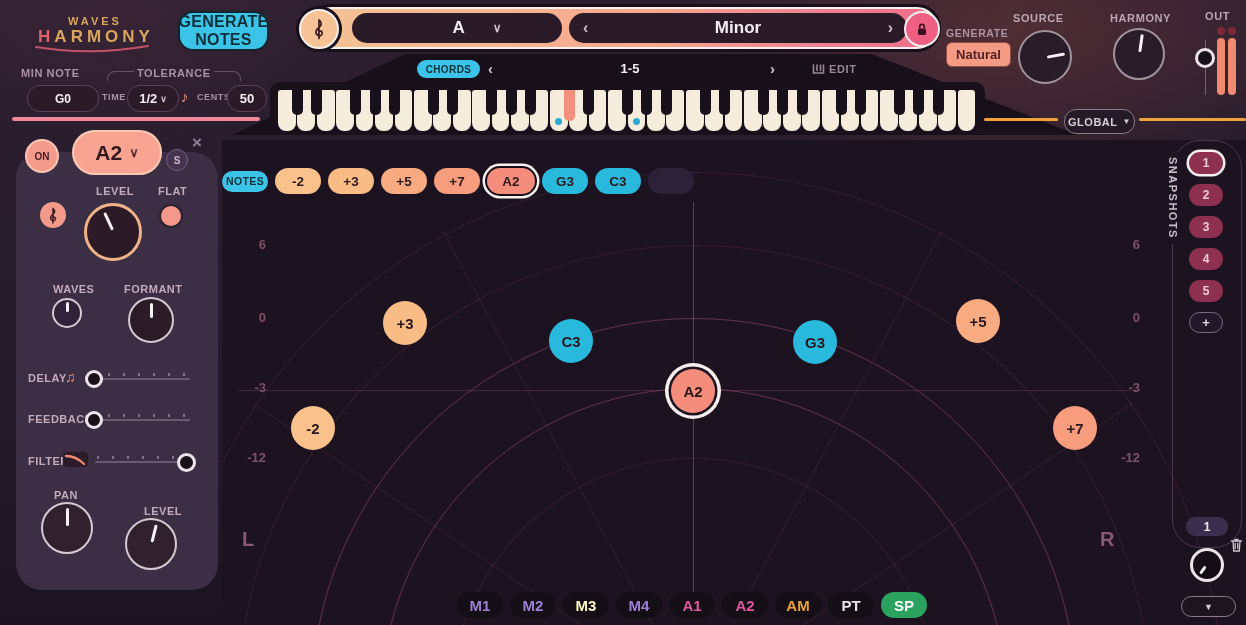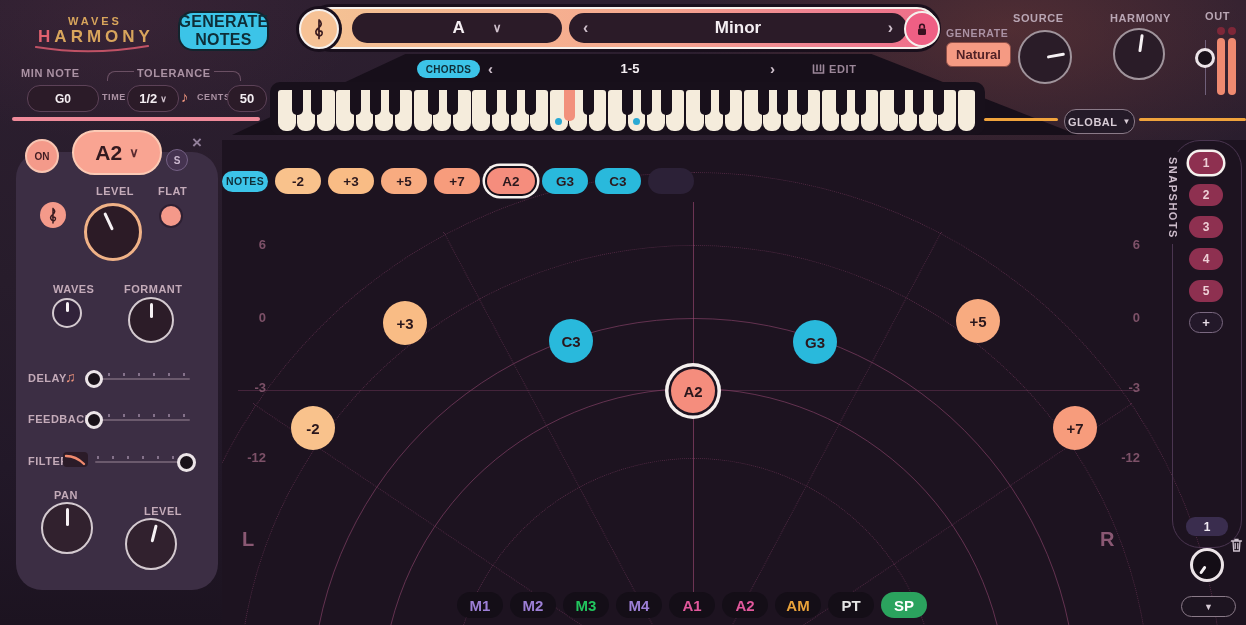--- a/index.html
+++ b/index.html
@@ -444,21 +444,21 @@
         <div class="ptr" style="height:34%;"></div>
       </div>
   </div>
   <div class="mini-chevron">
       <span>▼</span>
     </div>
 
   <div class="tabs" id="tabs">
       <div class="tab" style="color: rgb(157, 127, 214); background: rgb(20, 14, 23);">M1</div>
       <div class="tab" style="color: rgb(157, 127, 214); background: rgb(20, 14, 23);">M2</div>
-      <div class="tab" style="color: #22c55e; background: rgb(20, 14, 23); text-align: center;">M3</div>
+      <div class="tab" style="color: #fef9c3; background: rgb(20, 14, 23); text-align: center;">M3</div>
       <div class="tab" style="color: rgb(157, 127, 214); background: rgb(20, 14, 23);">M4</div>
       <div class="tab" style="color: rgb(226, 88, 156); background: rgb(20, 14, 23);">A1</div>
       <div class="tab" style="color: rgb(226, 88, 156); background: rgb(20, 14, 23);">A2</div>
       <div class="tab" style="color: rgb(234, 163, 58); background: rgb(20, 14, 23);">AM</div>
       <div class="tab" style="color: #e5e5e5; background: rgb(20, 14, 23);">PT</div>
       <div class="tab" style="color: rgb(255, 255, 255); background: rgb(43, 163, 94);">SP</div>
     </div>
 
 </div>
 

